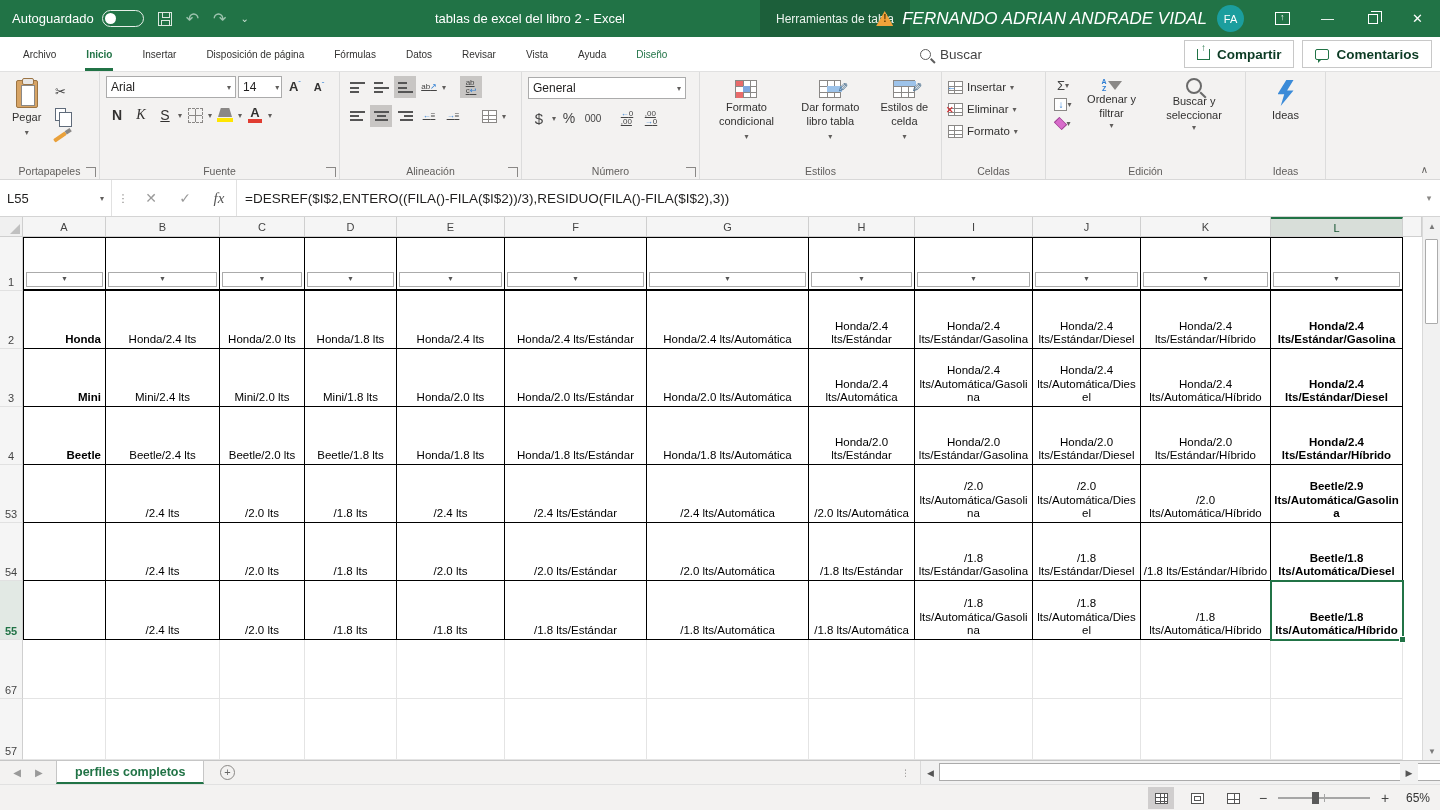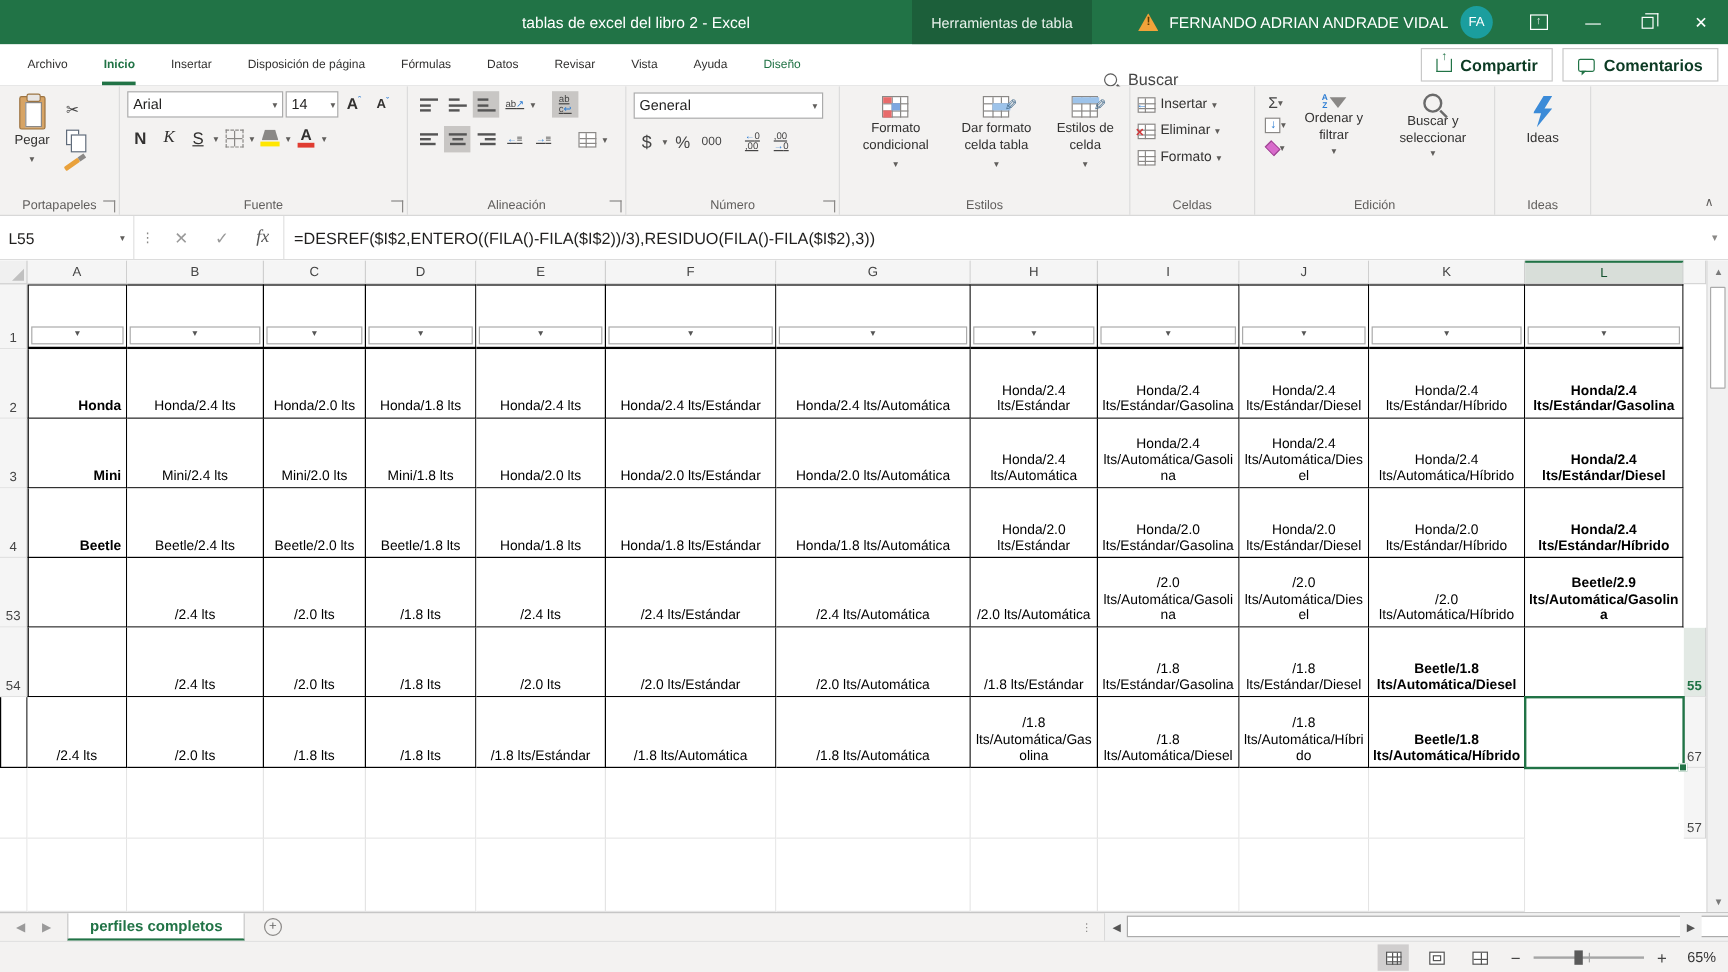--- a/index.html
+++ b/index.html
@@ -15,36 +15,36 @@
   .ic-save { width:14px; height:14px; border:1.5px solid #dcе8e0; border:1.5px solid #dce8e0; position:relative; display:inline-block; }
   .ic-save:before { content:""; position:absolute; left:3px; top:0; width:6px; height:4px; border:1px solid #dce8e0; border-top:none; }
   .ic-save:after { content:""; position:absolute; left:2px; bottom:0; width:7px; height:4px; border:1px solid #dce8e0; border-bottom:none; }
   .qat { font-size:16px; color:#9dc3ae; }
   .qat.caret { font-size:10px; color:#cfe2d6; }
   .tb-title { position:absolute; left:370px; top:0; width:320px; height:37px; display:flex; align-items:center; justify-content:center; font-size:13px; color:#fff; white-space:nowrap; }
   .tb-context { position:absolute; left:760px; top:0; width:150px; height:37px; background:#1c5f3a; display:flex; align-items:center; justify-content:center; font-size:12px; color:#e9f2ec; }
   .tb-right { position:absolute; right:0; top:0; height:37px; display:flex; align-items:center; }
   .warn { width:17px; height:15px; clip-path:polygon(50% 0,100% 100%,0 100%); background:#f2a33a; position:relative; display:inline-block; margin-right:9px; }
   .warn i { position:absolute; left:7px; top:2px; font-style:normal; font-size:10px; color:#5b3b00; font-weight:bold; }
-  .username { font-size:13px; color:#fff; margin-right:10px; white-space:nowrap; }
+  .username { font-size:17px; color:#fff; margin-right:10px; white-space:nowrap;font-style:italic; }
   .avatar { width:27px; height:27px; border-radius:50%; background:#1b9e9e; color:#fff; font-size:11px; display:flex; align-items:center; justify-content:center; margin-right:16px; }
   .winbtn { width:45px; height:37px; display:flex; align-items:center; justify-content:center; color:#fff; font-size:13px; }
   .ic-ribopt { width:15px; height:13px; border:1px solid #fff; position:relative; display:inline-block; }
   .ic-ribopt:before { content:"↑"; position:absolute; left:4px; top:-1px; font-size:9px; }
   .ic-restore { width:10px; height:10px; border:1px solid #fff; position:relative; display:inline-block; }
   .ic-restore:before { content:""; position:absolute; left:2px; top:-4px; width:10px; height:10px; border:1px solid #fff; border-left:none; border-bottom:none; }
 
   
   #tabsbar { position:absolute; left:0; top:37px; width:1440px; height:35px; background:#fff; border-bottom:1px solid #e1e1e1; }
   .tabs { position:absolute; left:8px; top:0; height:35px; display:flex; align-items:center; }
   .mtab { padding:0 15px; font-size:10px; color:#323130; height:35px; display:flex; align-items:center; position:relative; white-space:nowrap; }
   .mtab.selected { color:#217346; font-weight:bold; }
   .mtab.selected:after { content:""; position:absolute; left:14px; right:14px; bottom:1px; height:3px; background:#217346; }
   .mtab.contextual { color:#217346; }
-  .searchbox { position:absolute; left:920px; top:12px; height:35px; display:flex; align-items:center; gap:9px; color:#444; font-size:13.5px; }
+  .searchbox { position:absolute; left:920px; top:0; height:35px; display:flex; align-items:center; gap:9px; color:#444; font-size:13.5px; }
   .ic-mag { width:11px; height:11px; border:1.5px solid #5c5c5c; border-radius:50%; position:relative; display:inline-block; }
   .ic-mag:after { content:""; position:absolute; width:6px; height:1.5px; background:#5c5c5c; transform:rotate(45deg); left:9px; top:10px; }
   .top-actions { position:absolute; right:8px; top:3px; display:flex; gap:8px; }
   .actbtn { height:28px; border:1px solid #c8c8c8; background:#fff; display:flex; align-items:center; gap:7px; padding:0 12px; font-size:13.5px; color:#0c3b24; font-weight:bold; }
   .ic-share { width:13px; height:11px; border:1.5px solid #217346; border-top:none; position:relative; display:inline-block; }
   .ic-share:before { content:"↑"; position:absolute; left:3px; top:-7px; font-size:10px; color:#217346; }
   .ic-comment { width:14px; height:11px; border:1.5px solid #217346; border-radius:2px; position:relative; display:inline-block; }
   .ic-comment:after { content:""; position:absolute; left:2px; bottom:-4px; border-left:4px solid #217346; border-bottom:4px solid transparent; }
 
   
@@ -171,20 +171,32 @@
   .zoomtrack .mid { position:absolute; left:50%; top:-3px; width:1px; height:8px; background:#a6a6a6; }
   #zoomthumb { position:absolute; left:34px; top:-5px; width:7px; height:12px; background:#5a5a5a; }
   .zoomlabel { font-size:12px; color:#333; min-width:30px; text-align:right; }
 </style>
 </head>
 <body>
 
 <div id="app">
 
   <div id="titlebar">
+    <div class="tb-left">
+      <span class="autosave">
+        <span>Autoguardado</span>
+        <span class="toggle">
+            <span class="knob"></span>
+          </span>
+      </span>
+      <span class="ic-save"></span>
+      <span class="qat">↶</span>
+      <span class="qat">↷</span>
+      <span class="qat caret">⌄</span>
+    </div>
     <div class="tb-title">tablas de excel del libro 2  -  Excel</div>
     <div class="tb-context">Herramientas de tabla</div>
     <div class="tb-right">
       <span class="warn">
           <i>!</i>
         </span>
       <span class="username">FERNANDO ADRIAN ANDRADE VIDAL</span>
       <span class="avatar">FA</span>
       <span class="winbtn">
           <span class="ic-ribopt"></span>
@@ -363,21 +375,21 @@
 
     <div class="rgroup" style="width:242px">
       <div class="row">
         <div class="bigbtn" style="width:82px">
           <span class="ic-table ic-cf"></span>
           <span>Formato condicional</span>
           <span class="caret">▾</span>
         </div>
         <div class="bigbtn" style="width:84px">
           <span class="ic-table ic-fmt"></span>
-          <span>Dar formato celda tabla</span>
+          <span>Dar formato libro tabla</span>
           <span class="caret">▾</span>
         </div>
         <div class="bigbtn" style="width:62px">
           <span class="ic-table ic-cs"></span>
           <span>Estilos de celda</span>
           <span class="caret">▾</span>
         </div>
       </div>
       <div class="rg-label"><span>Estilos</span></div>
     </div>
@@ -713,20 +725,23 @@
         </div>
         <div class="cell tbl">
           <span>/1.8 lts/Estándar</span>
         </div>
         <div class="cell tbl">
           <span>/1.8 lts/Estándar/Gasolina</span>
         </div>
         <div class="cell tbl">
           <span>/1.8 lts/Estándar/Diesel</span>
         </div>
+        <div class="cell tbl">
+          <span>/1.8 lts/Estándar/Híbrido</span>
+        </div>
         <div class="cell tbl bold">
           <span>Beetle/1.8 lts/Automática/Diesel</span>
         </div>
         <div class="cell stub"></div>
         <div class="rh sel-row">55</div>
         <div class="cell tbl bold colA first">
           <span></span>
         </div>
         <div class="cell tbl">
           <span>/2.4 lts</span>

